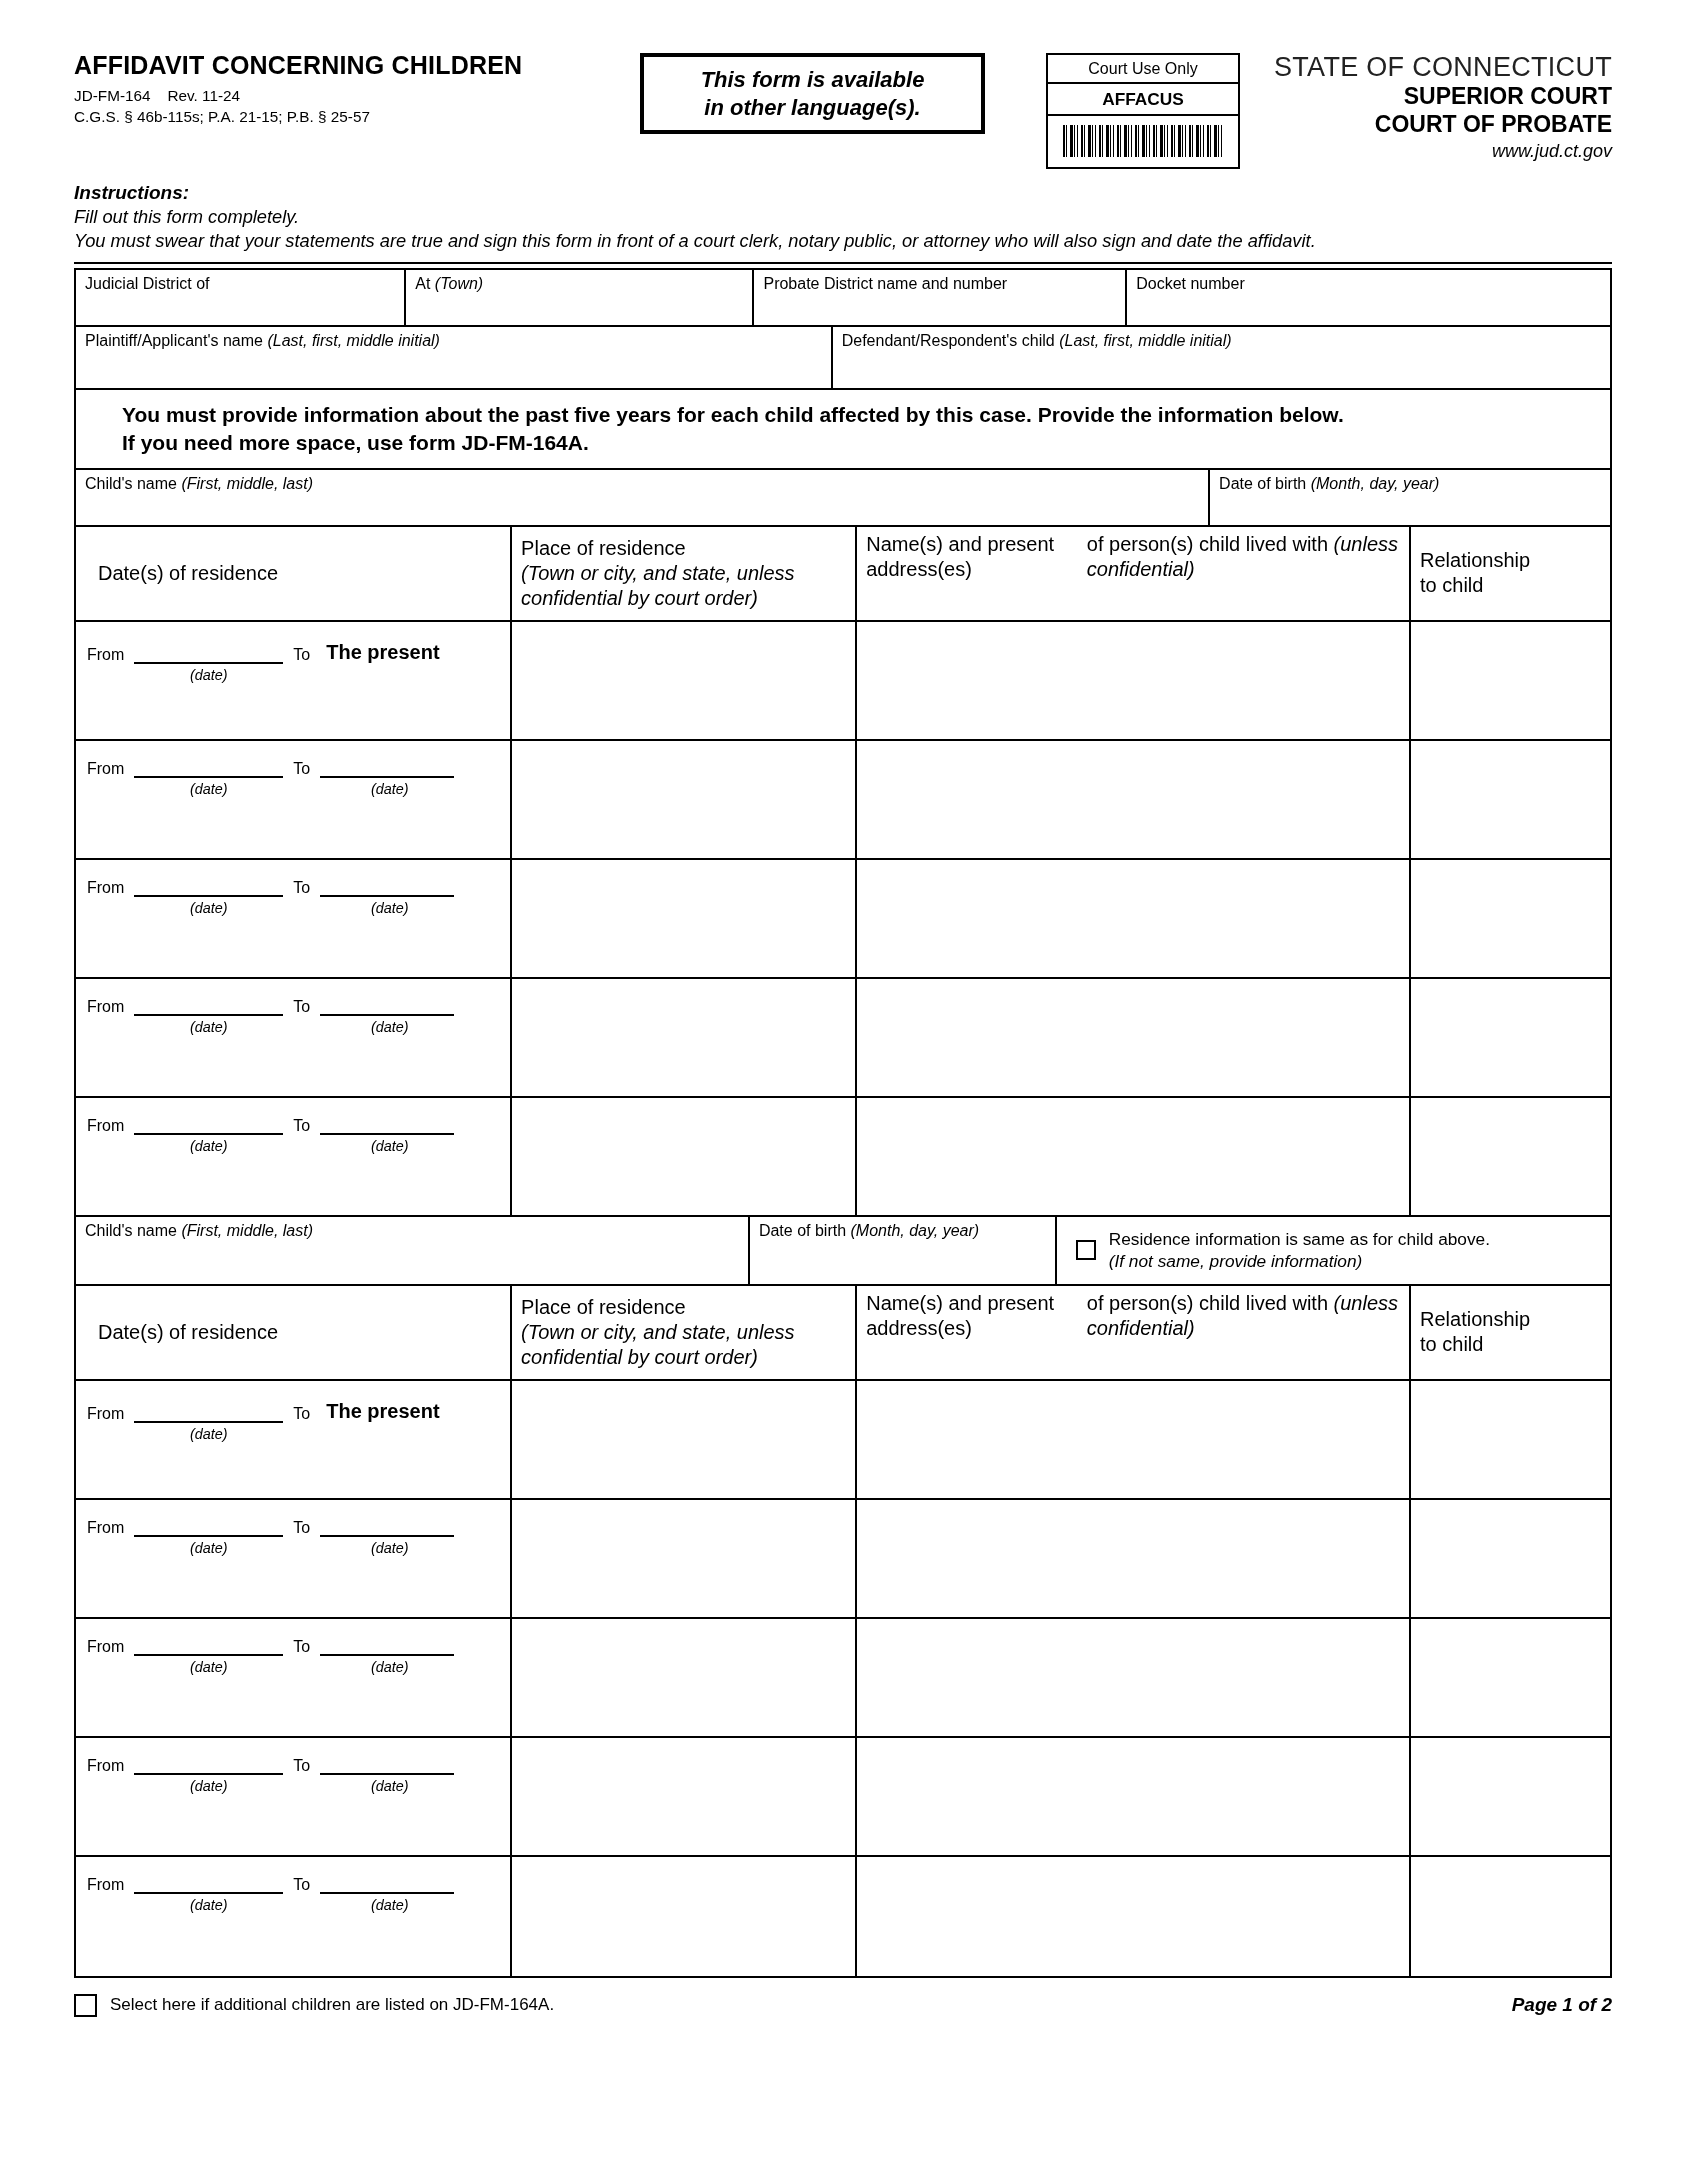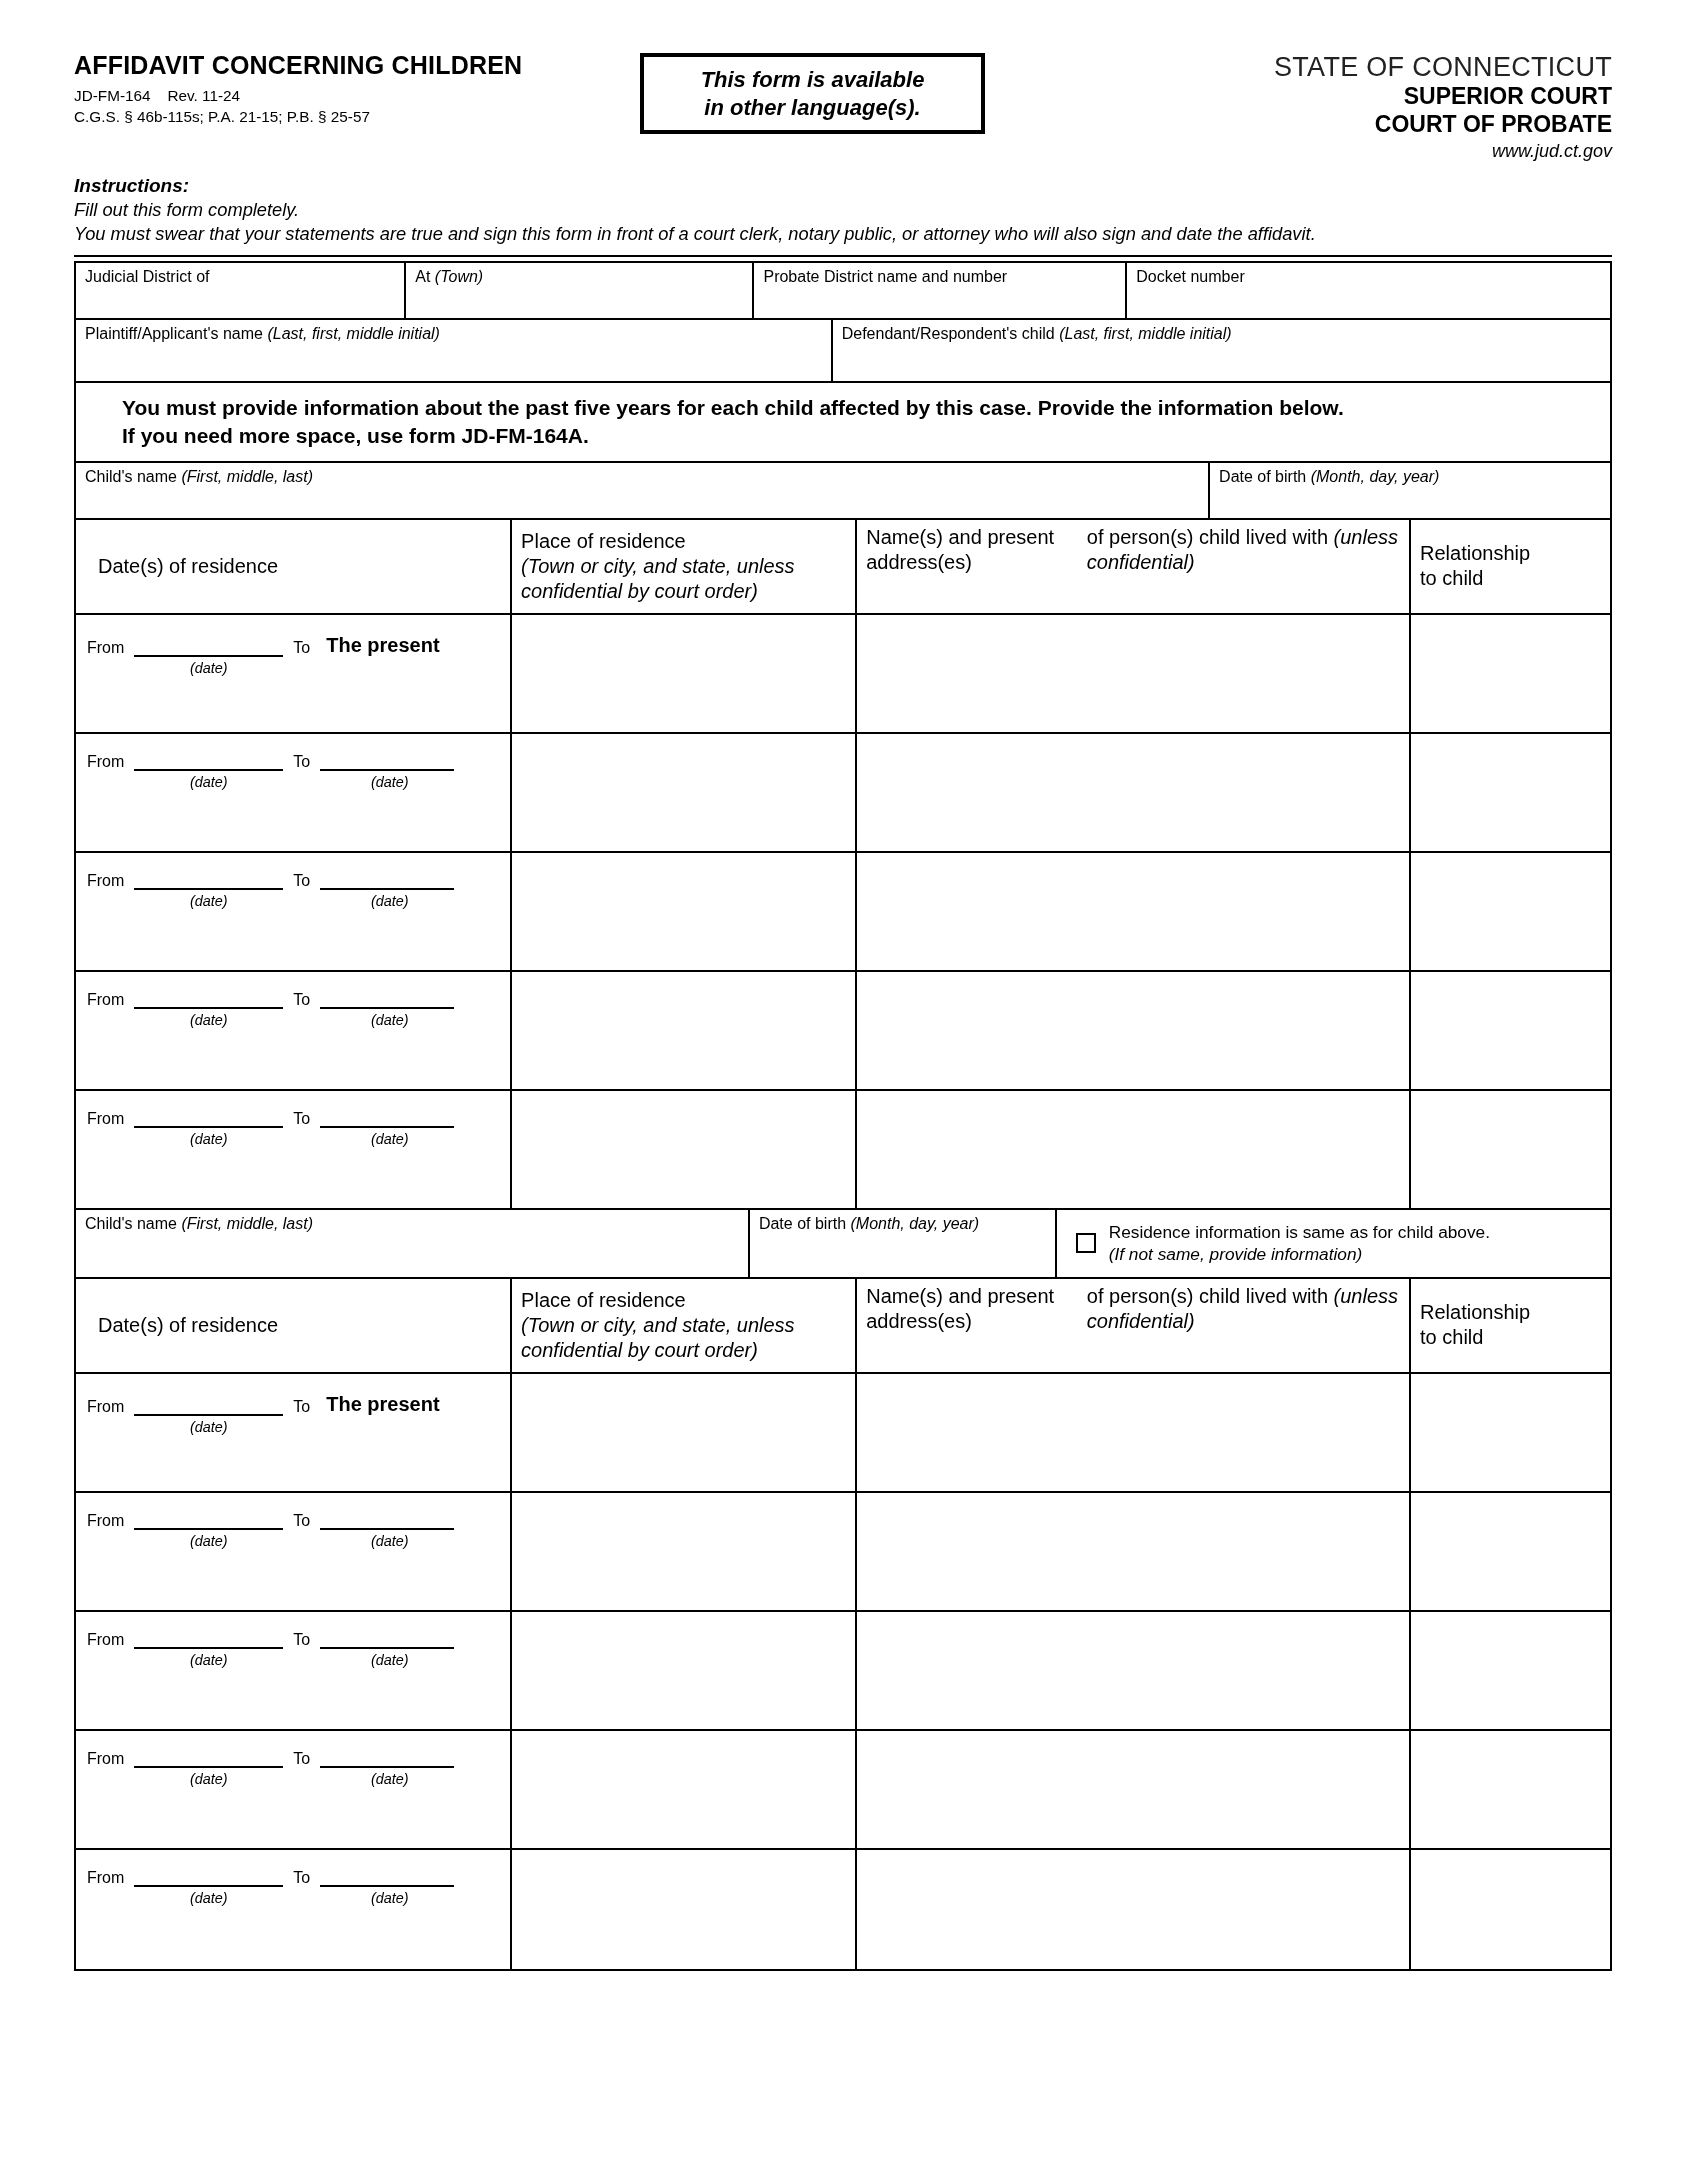--- a/index.html
+++ b/index.html
@@ -107,20 +107,25 @@
   <div class="header">
     <div class="h-left">
       <div class="form-title">AFFIDAVIT CONCERNING CHILDREN</div>
       <div class="form-number">JD-FM-164    Rev. 11-24</div>
       <div class="statutes">C.G.S. § 46b-115s; P.A. 21-15; P.B. § 25-57</div>
     </div>
     <div class="lang-box">
       <div>This form is available</div>
       <div>in other language(s).</div>
     </div>
+    <div class="court-use">
+      <div class="cu-label">Court Use Only</div>
+      <div class="cu-code">AFFACUS</div>
+      <div class="barcode"></div>
+    </div>
     <div class="h-right">
       <div class="state">STATE OF CONNECTICUT</div>
       <div class="courtline">SUPERIOR COURT</div>
       <div class="courtline">COURT OF PROBATE</div>
       <div class="website">www.jud.ct.gov</div>
     </div>
   </div>
 
   <div class="instructions">
     <div class="instr-heading">Instructions:</div>
@@ -410,15 +415,20 @@
           <span class="dh">(date)</span>
         </div>
       </div>
       <div class="tc rc2"></div>
       <div class="tc rc3"></div>
       <div class="tc rc4"></div>
     </div>
 
   </div>
 
+  <div class="footer">
+    <span class="checkbox cb-lg"></span>
+    <span>Select here if additional children are listed on JD-FM-164A.</span>
+    <span class="page-num">Page 1 of 2</span>
+  </div>
 
 </div>
 
 
 </body></html>

